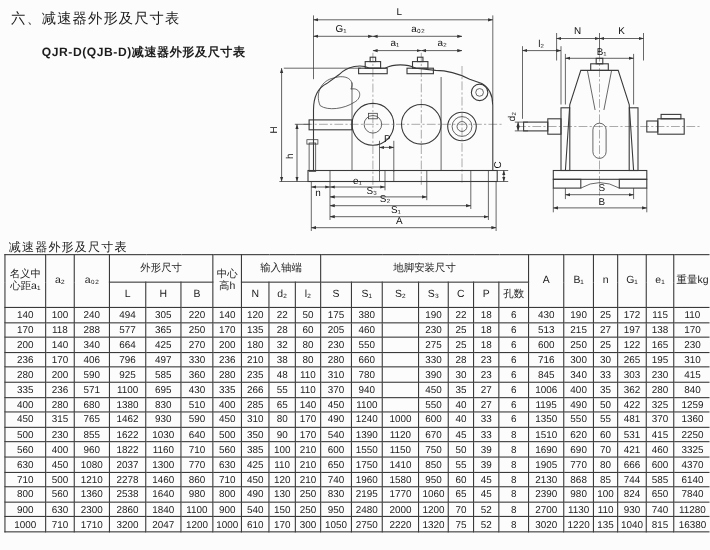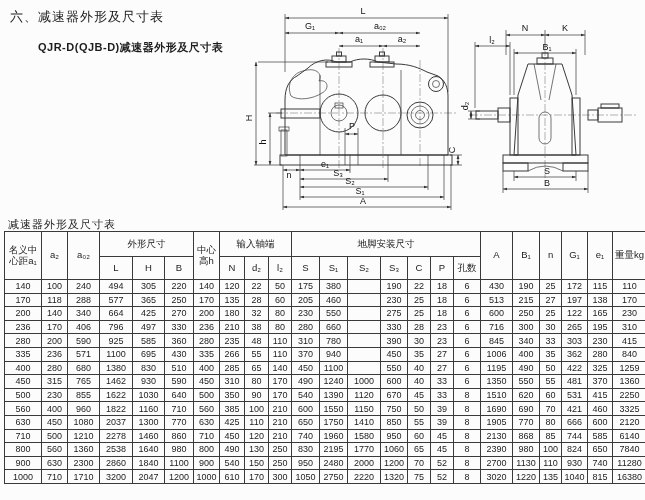--- a/index.html
+++ b/index.html
@@ -525,21 +525,21 @@
         <td>1410</td>
         <td>850</td>
         <td>55</td>
         <td>39</td>
         <td>8</td>
         <td>1905</td>
         <td>770</td>
         <td>80</td>
         <td>666</td>
         <td>600</td>
-        <td>2120</td>
+        <td>4370</td>
       </tr>
       <tr>
         <td>710</td>
         <td>500</td>
         <td>1210</td>
         <td>2278</td>
         <td>1460</td>
         <td>860</td>
         <td>710</td>
         <td>450</td>

